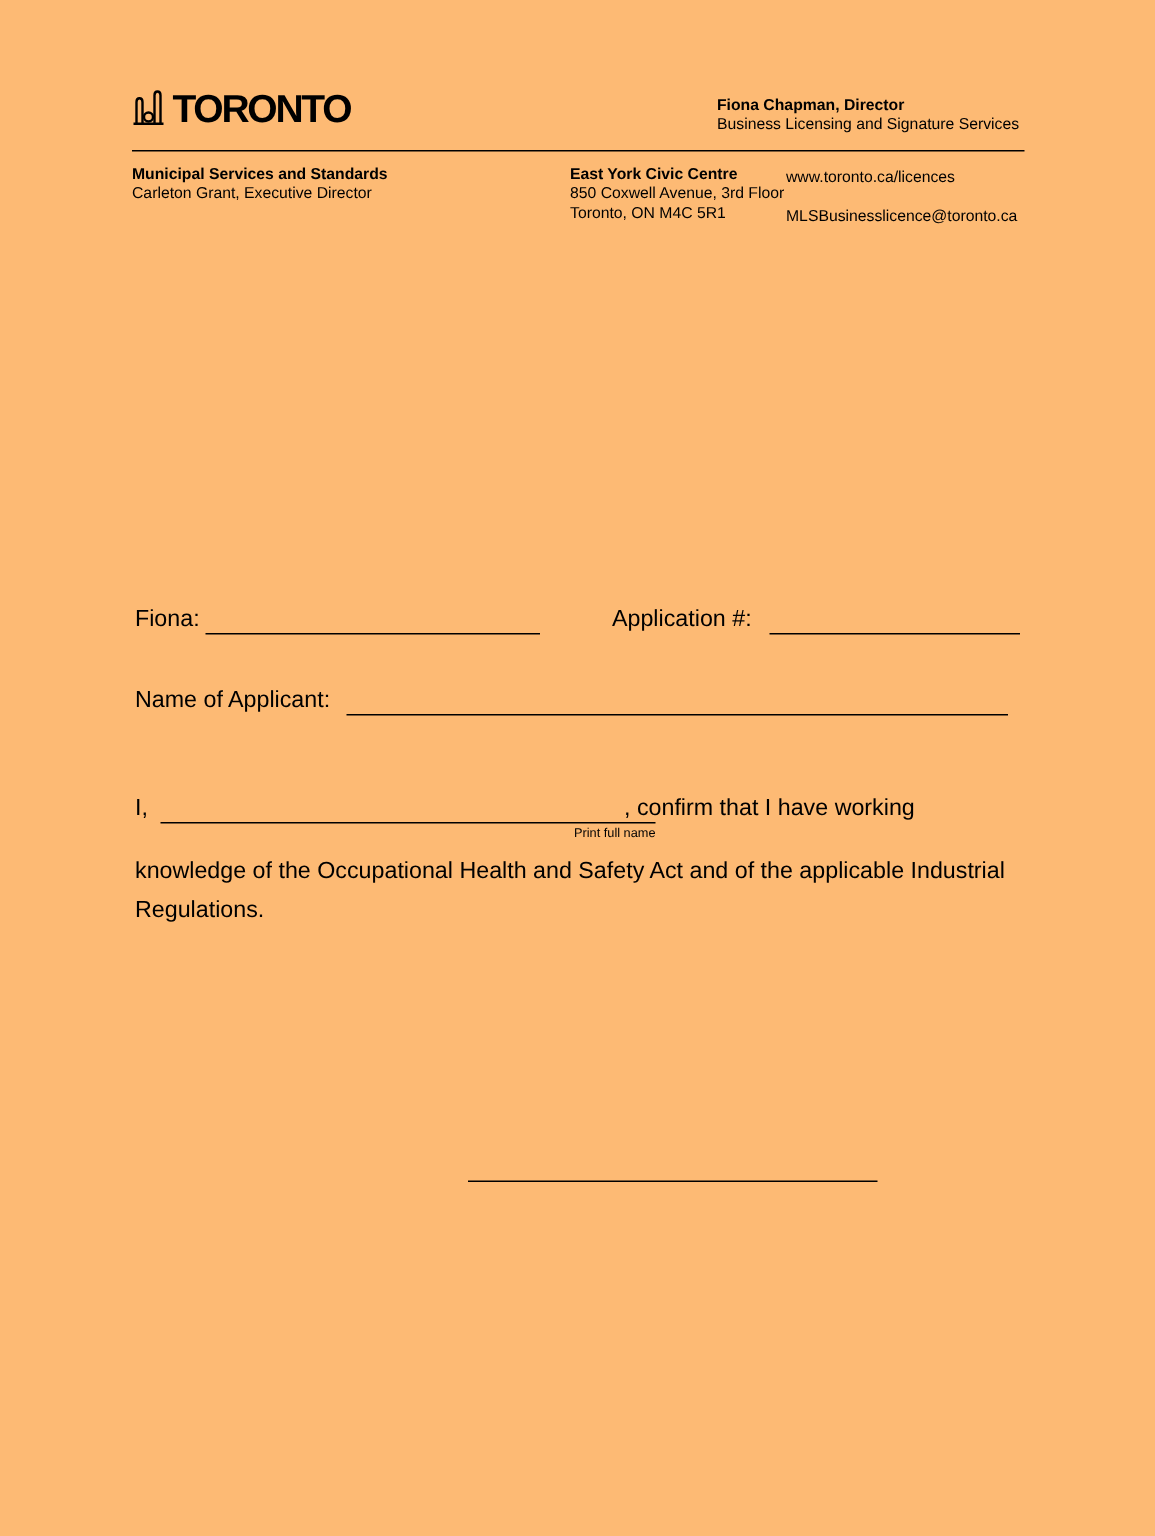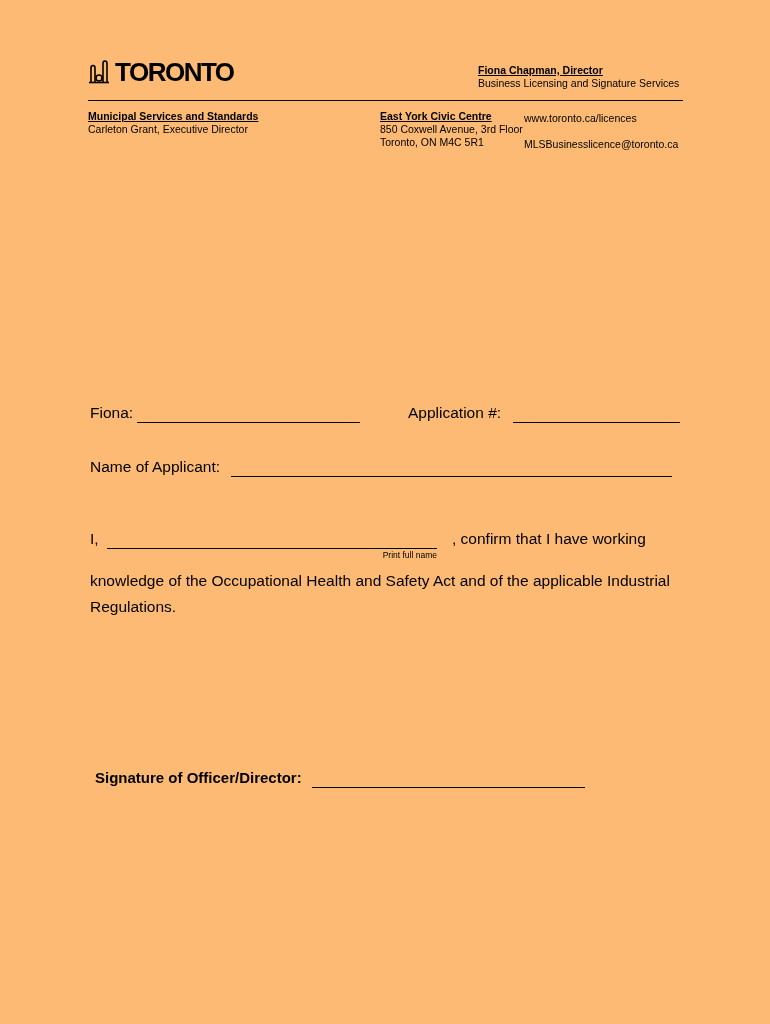--- a/index.html
+++ b/index.html
@@ -9,21 +9,21 @@
   }
   .page {
     position: relative;
     width: 770px;
     height: 1024px;
     background: #fdba74;
     color: #000000;
     font-family: "Liberation Sans", sans-serif;
     overflow: hidden;
   }
-  .b { font-weight: bold; text-decoration: underline; }
+  .b { font-weight: bold; }
 
   
   .logo {
     position: absolute;
     left: 88px;
     top: 58px;
     display: flex;
     align-items: center;
     gap: 5px;
   }
@@ -98,21 +98,21 @@
   .date-label      { left: 90px;  top: 403px; }
   .date-line       { left: 137px; top: 403px; width: 223px; }
   .app-label       { left: 408px; top: 403px; }
   .app-line        { left: 513px; top: 403px; width: 167px; }
 
   .name-label      { left: 90px;  top: 457px; }
   .name-line       { left: 231px; top: 457px; width: 441px; }
 
   .decl-prefix     { left: 90px;  top: 529px; }
   .decl-name-line  { left: 107px; top: 529px; width: 330px; }
-  .decl-suffix     { left: 452px; top: 529px; }
+  .decl-suffix     { left: 416px; top: 529px; }
   .decl-hint {
     position: absolute;
     left: 107px;
     top: 550px;
     width: 330px;
     text-align: right;
     font-size: 8.5px;
     color: #000;
   }
   .decl-line2      { left: 90px;  top: 571px; width: 600px; }
@@ -169,16 +169,15 @@
   <div class="ftext name-label">Name of Applicant:</div>
   <div class="fline name-line"></div>
 
   <div class="ftext decl-prefix">I,</div>
   <div class="fline decl-name-line"></div>
   <div class="ftext decl-suffix">, confirm that I have working</div>
   <div class="decl-hint">Print full name</div>
   <div class="ftext decl-line2">knowledge of the Occupational Health and Safety Act and of the applicable Industrial</div>
   <div class="ftext decl-line3">Regulations.</div>
 
-  <div class="ftext sig-label">Signature of Officer/Director:</div>
   <div class="fline sig-line"></div>
 
 </div>
 
 </body></html>

